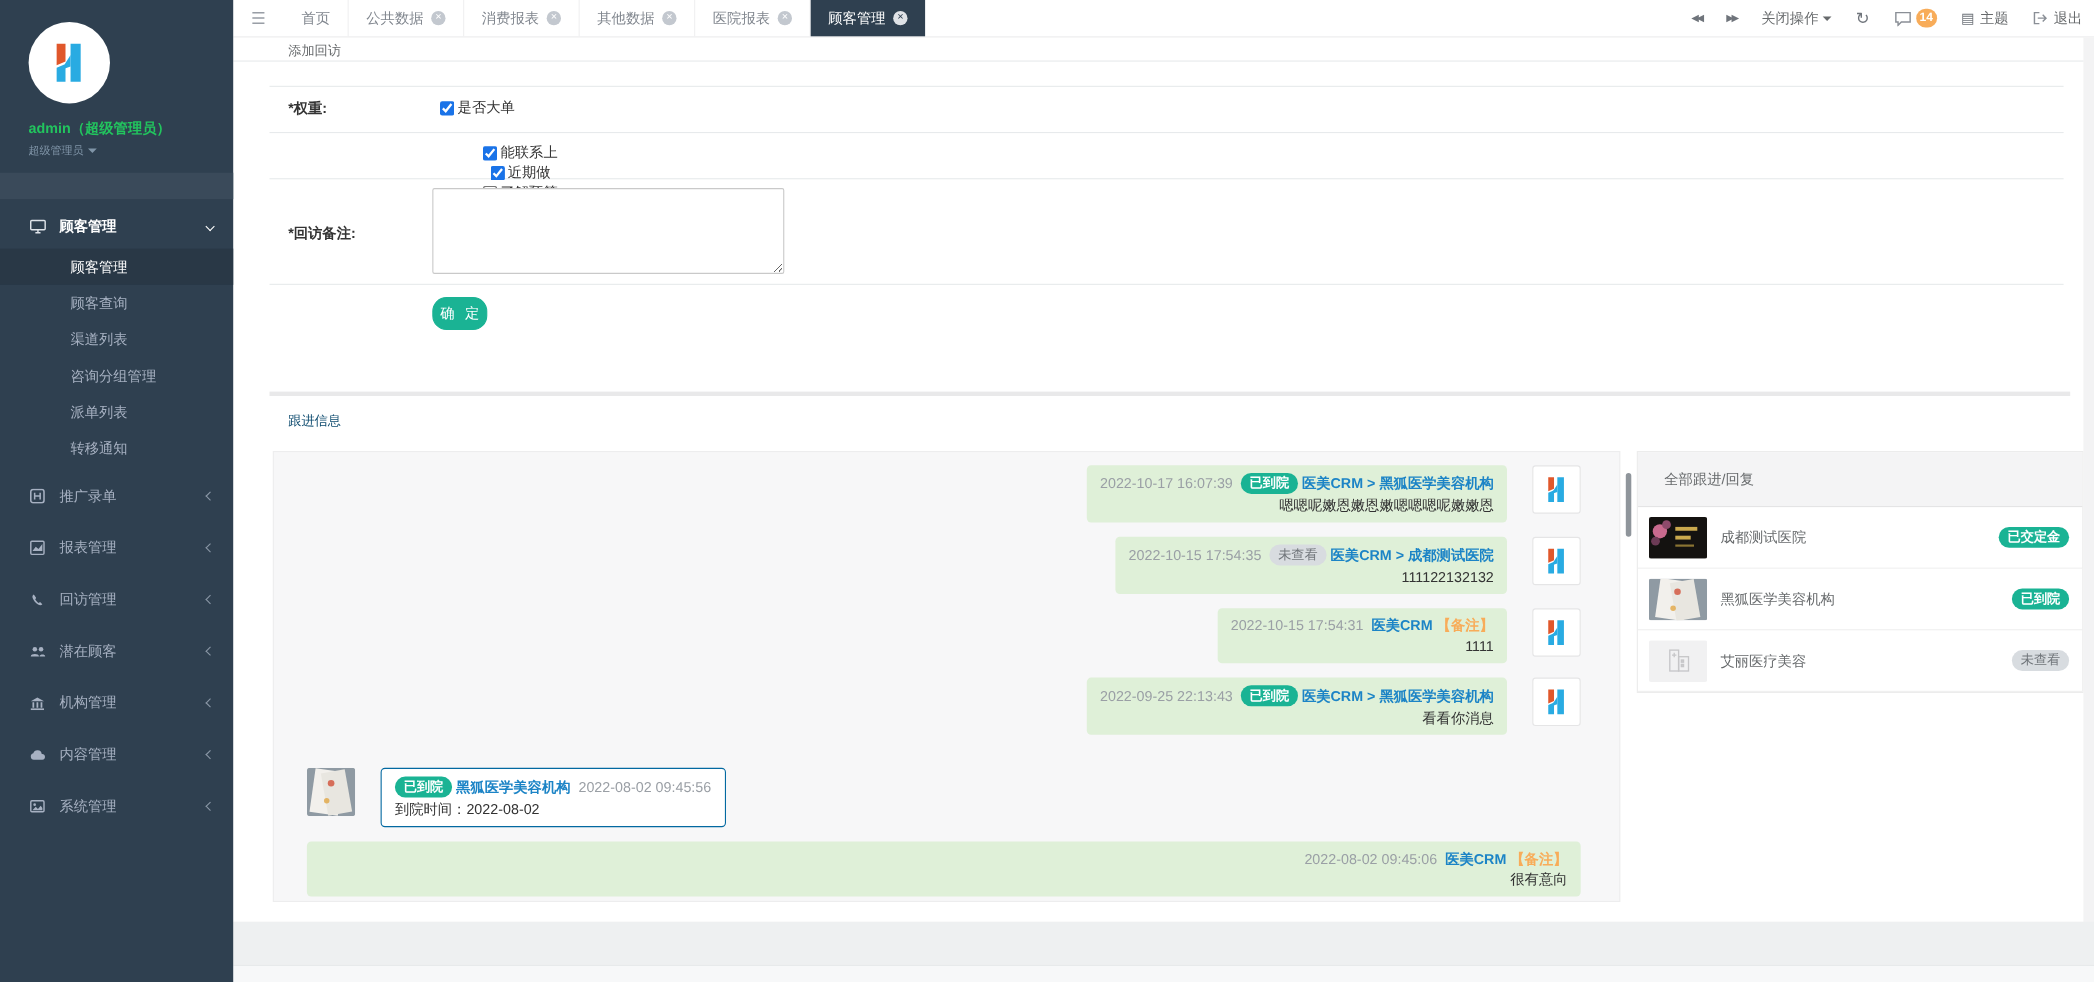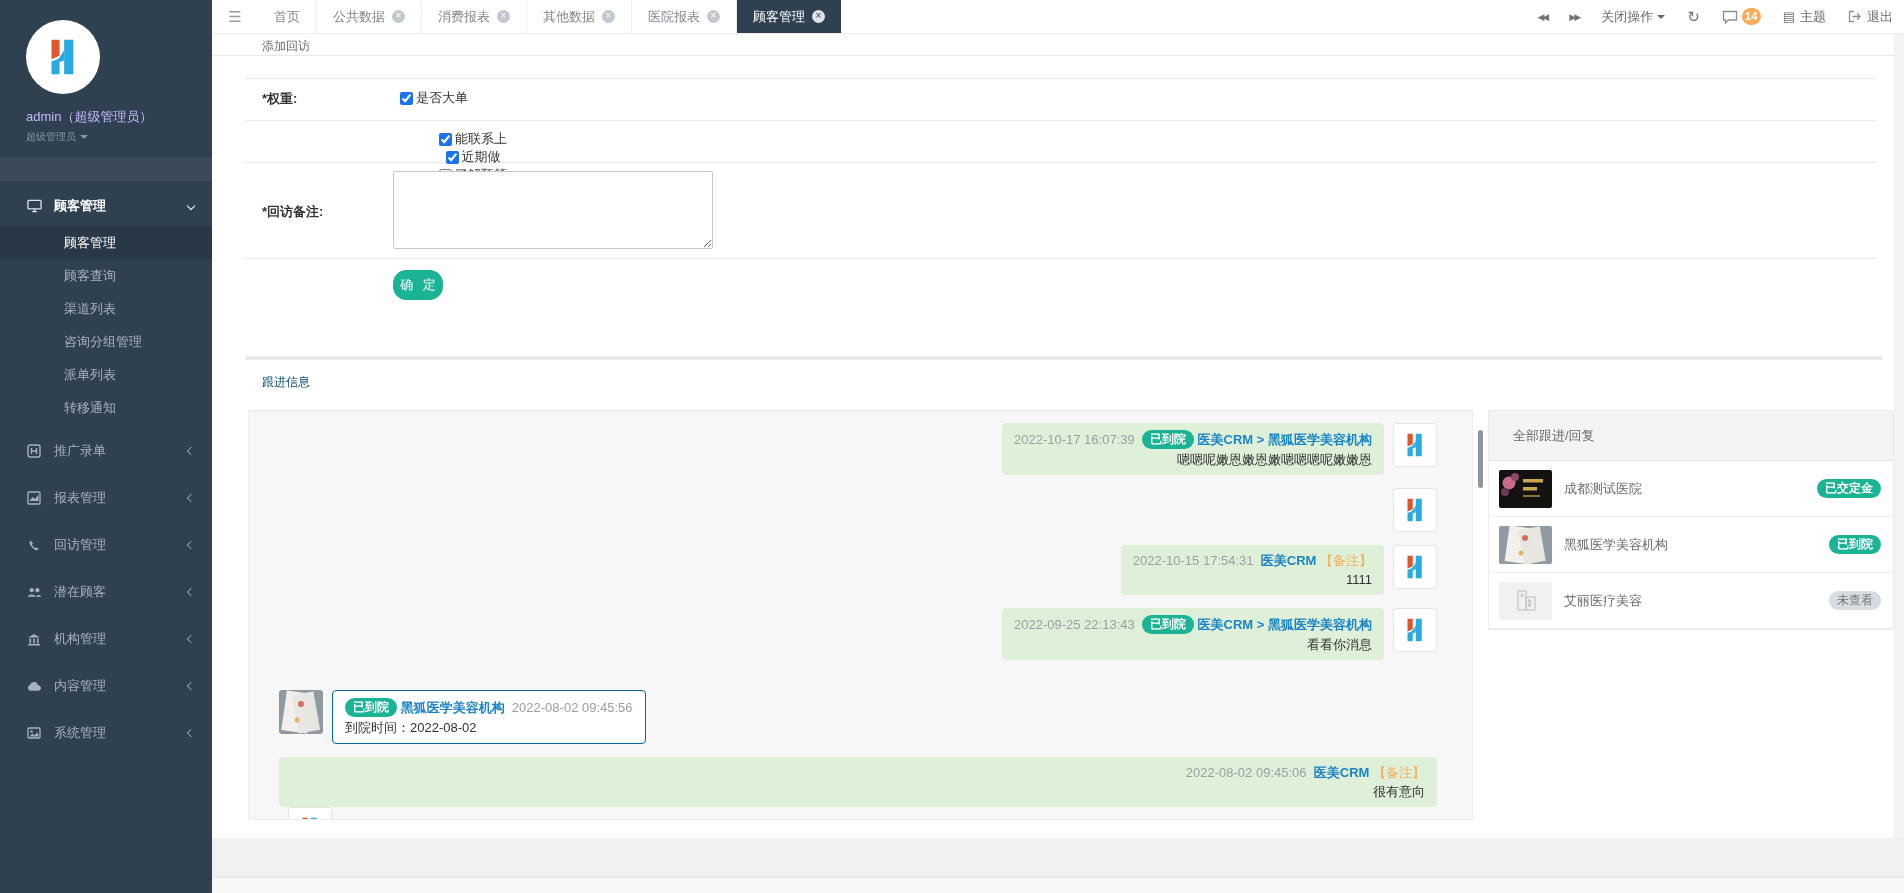--- a/index.html
+++ b/index.html
@@ -4,21 +4,21 @@
 <style>
   * { margin:0; padding:0; box-sizing:border-box; }
   html,body { width:1904px; height:893px; overflow:hidden; background:#f3f3f4;
     font-family:"Liberation Sans","DejaVu Sans",sans-serif; font-size:13px; color:#676a6c; }
   .app { position:relative; width:1904px; height:893px; }
 
   
   .sidebar { position:absolute; left:0; top:0; width:212px; height:893px; background:#2f4050; z-index:5; }
   .profile { padding:20px 0 0 26px; }
   .avatar-circle { width:74px; height:74px; border-radius:50%; background:#fff; display:flex; align-items:center; justify-content:center; }
-  .profile-name { color:#c4b5fd; font-weight:normal; font-size:13px; margin:14px 0 4px 0; }
+  .profile-name { color:#22c55e; font-weight:bold; font-size:13px; margin:14px 0 4px 0; }
   .profile-role { color:#8095a8; font-size:10px; }
   .caret-down { display:inline-block; width:0; height:0; border-left:4px solid transparent; border-right:4px solid transparent; border-top:4px solid #8095a8; margin-left:4px; vertical-align:middle; }
   .side-strip { position:absolute; left:0; top:157px; width:212px; height:24px; background:#3a4a5a; }
   .menu { position:absolute; left:0; top:186px; width:212px; }
   .menu-group { height:40px; display:flex; align-items:center; padding:0 18px 0 26px; color:#a7b1c2; cursor:pointer; }
   .menu-group.open { color:#ffffff; font-weight:bold; }
   .menu-group .mg-label { flex:1; margin-left:12px; font-size:13px; }
   .menu-group.gap { margin-top:7px; }
   .menu-sub { }
   .menu-sub-item { height:33px; line-height:33px; padding-left:64px; color:#a7b1c2; font-size:13px; cursor:pointer; }
@@ -62,30 +62,30 @@
   .field-flags { position:absolute; left:188px; top:96px; display:flex; align-items:center; color:#333;flex-direction:column; }
   .cbx { width:13px; height:13px; margin-right:3px; accent-color:#1a73e8; }
   .flag-item { display:flex; align-items:center; margin-right:6px; }
   .help-icon { width:18px; height:18px; border-radius:50%; background:#54b454; color:#fff; font-size:12px; font-weight:bold; display:inline-flex; align-items:center; justify-content:center; margin-left:10px; }
   .remark-area { position:absolute; left:181px; top:137px; width:320px; height:78px; border:1px solid #c9c9c9; border-radius:2px; resize:both; font-family:inherit; }
   .btn-confirm { position:absolute; left:181px; top:236px; width:50px; height:30px; background:#1ab394; border:1px solid #1ab394; color:#ffffff; border-radius:13px; font-size:13px; cursor:pointer; letter-spacing:3px; padding-left:3px; }
   .follow-title { position:absolute; left:50px; top:340px; font-size:12px; color:#0c4a6e; }
 
   
   .chat-box { position:absolute; left:36px; top:376px; width:1225px; height:410px; background:#f7f7f8; border:1px solid #ededee; overflow:hidden; padding:12px 35px 0 30px; }
-  .msg-row { display:flex; margin-bottom:13px; }
+  .msg-row { display:flex; margin-bottom:13px;gap:14px; }
   .msg-row.right { justify-content:flex-end; }
   .msg-row.left { justify-content:flex-start; }
   .bubble { border-radius:4px; padding:7px 12px; line-height:17px; }
   .bubble.green { background:#dff0d8; text-align:right; }
   .bubble.white { background:#ffffff; border:1px solid #0369a1; text-align:left; }
   .l2 { margin-top:2px; color:#333; }
   .msg-time { color:#9a9fa5; }
   .msg-link { color:#1c84c6; font-weight:bold; }
-  .msg-note { color:#f8ac59; font-weight:normal; }
+  .msg-note { color:#f8ac59; font-weight:bold; }
   .badge { display:inline-block; border-radius:10px; padding:1px 8px; font-size:12px; font-weight:bold; vertical-align:1px; }
   .badge-teal { background:#1ab394; color:#fff; }
   .badge-gray { background:#d8dce0; color:#70757a; font-weight:normal; }
   .chat-avatar { width:44px; height:44px; background:#fff; border:1px solid #e5e5e6; border-radius:3px; margin-left:9px; display:flex; align-items:center; justify-content:center; flex:0 0 44px; }
   .photo-avatar { width:44px; height:44px; border-radius:3px; margin-right:9px; overflow:hidden; flex:0 0 44px; }
   .gap-before { margin-top:30px; }
   .gap-small { margin-top:2px;flex-direction:column; }
   .scroll-thumb { position:absolute; left:1266px; top:396px; width:5px; height:58px; background:#8f959b; border-radius:3px; }
 
   
@@ -329,20 +329,24 @@
             <svg width="30" height="30" viewBox="0 0 40 40">
               <path d="M10 5 h7 v14 l-7 3 z" fill="#e0572b"></path>
               <path d="M10 24 l7 -3 v14 h-7 z" fill="#29abe2"></path>
               <path d="M21 5 h8 v30 h-8 z" fill="#29abe2"></path>
               <path d="M16.5 21 l4.5 -7 v9 l-4.5 1.5 z" fill="#29abe2"></path>
             </svg>
           </div>
       </div>
 
       <div class="msg-row right">
+        <div class="bubble green">
+          <div><span class="msg-time">2022-10-15 17:54:35</span>&nbsp; <span class="badge badge-gray">未查看</span> <span class="msg-link">医美CRM &gt; 成都测试医院</span></div>
+          <div class="l2">111122132132</div>
+        </div>
         <div class="chat-avatar">
             <svg width="30" height="30" viewBox="0 0 40 40">
               <path d="M10 5 h7 v14 l-7 3 z" fill="#e0572b"></path>
               <path d="M10 24 l7 -3 v14 h-7 z" fill="#29abe2"></path>
               <path d="M21 5 h8 v30 h-8 z" fill="#29abe2"></path>
               <path d="M16.5 21 l4.5 -7 v9 l-4.5 1.5 z" fill="#29abe2"></path>
             </svg>
           </div>
       </div>
 

